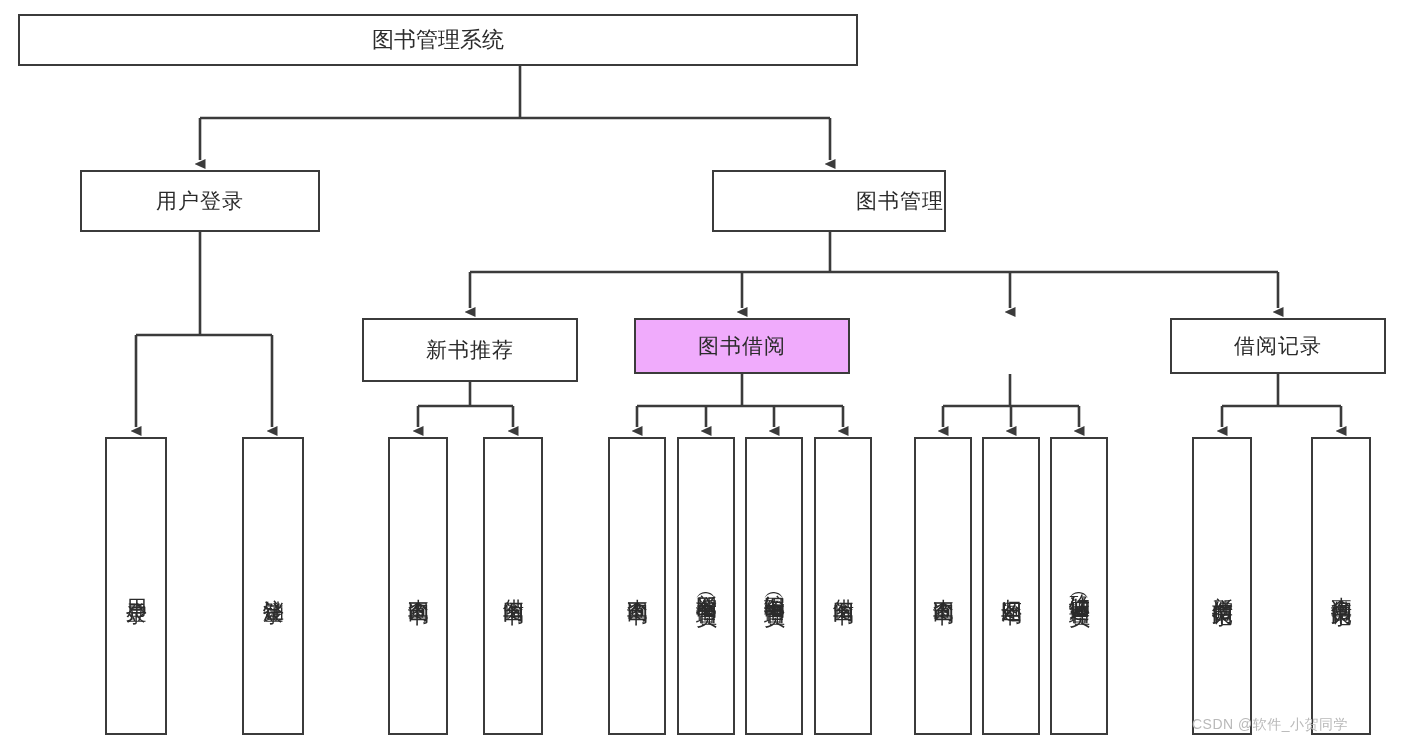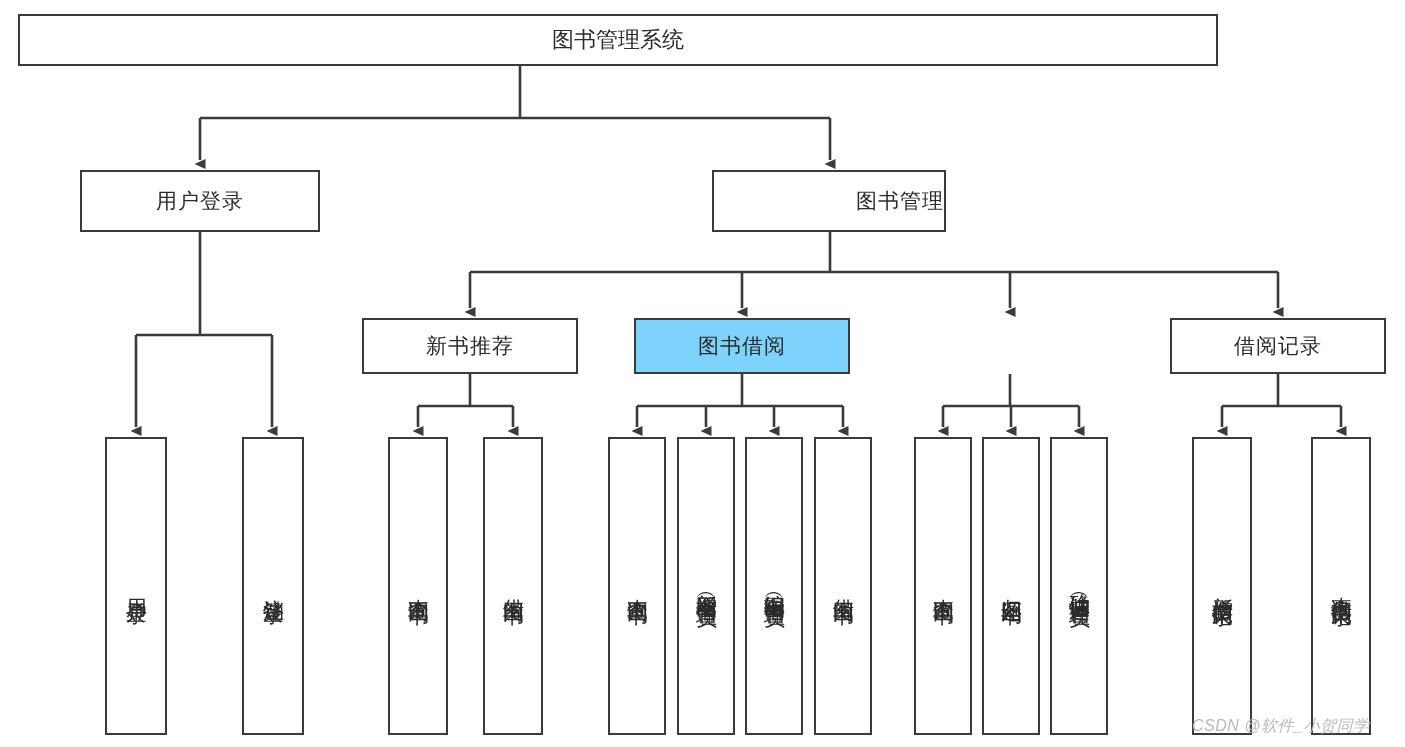--- a/index.html
+++ b/index.html
@@ -52,26 +52,25 @@
   }
   .node.v .vtext {
     writing-mode: vertical-rl;
     text-orientation: upright;
     display: block;
     text-align: center;
     white-space: normal;
   }
   .watermark {
     position: absolute;
-    font-size: 16px;
+    font-size: 14px;
     color: #b9b9b9;
     letter-spacing: 0.5px;
     white-space: nowrap;
     pointer-events: none;
-    font-style: italic;
   }
 </style>
 </head>
 <body>
 
 <div id="canvas">
 
   <svg id="edges" viewBox="0 0 1405 747" xmlns="http://www.w3.org/2000/svg">
     <defs>
       <marker id="arrow" markerWidth="10" markerHeight="11" refX="1" refY="5.5" orient="auto" markerUnits="userSpaceOnUse">
@@ -116,35 +115,35 @@
       <path d="M1011,406 L1011,427" marker-end="url(#arrow)"></path>
       <path d="M1079,406 L1079,427" marker-end="url(#arrow)"></path>
 
       <path d="M1278,374 L1278,406"></path>
       <path d="M1222,406 L1341,406"></path>
       <path d="M1222,406 L1222,427" marker-end="url(#arrow)"></path>
       <path d="M1341,406 L1341,427" marker-end="url(#arrow)"></path>
     </g>
   </svg>
 
-  <div class="node root" style="left: 18px; top: 14px; width: 1200px; height: 52px; border-color: rgb(59, 59, 59); background: rgb(255, 255, 255); color: rgb(43, 43, 43);">
+  <div class="node root" style="left: 18px; top: 14px; width: 840px; height: 52px; border-color: rgb(59, 59, 59); background: rgb(255, 255, 255); color: rgb(43, 43, 43);">
     <span>图书管理系统</span>
   </div>
 
   <div class="node h" style="left: 80px; top: 170px; width: 240px; height: 62px; border-color: rgb(59, 59, 59); background: rgb(255, 255, 255); color: rgb(43, 43, 43);">
     <span>用户登录</span>
   </div>
   <div class="node h" style="left: 712px; top: 170px; width: 234px; height: 62px; border-color: rgb(59, 59, 59); background: rgb(255, 255, 255); color: rgb(43, 43, 43); justify-content: flex-end;">
     <span>图书管理</span>
   </div>
 
-  <div class="node h" style="left: 362px; top: 318px; width: 216px; height: 56px; border-color: rgb(59, 59, 59); background: rgb(255, 255, 255); color: rgb(43, 43, 43);">
+  <div class="node h" style="left: 362px; top: 318px; width: 216px; height: 64px; border-color: rgb(59, 59, 59); background: rgb(255, 255, 255); color: rgb(43, 43, 43);">
     <span>新书推荐</span>
   </div>
-  <div class="node h" style="left: 634px; top: 318px; width: 216px; height: 56px; border-color: rgb(59, 59, 59); background: #7dd3fc; color: rgb(43, 43, 43);">
+  <div class="node h" style="left: 634px; top: 318px; width: 216px; height: 56px; border-color: rgb(59, 59, 59); background: #f0abfc; color: rgb(43, 43, 43);">
     <span>图书借阅</span>
   </div>
   <div class="node h" style="left: 1170px; top: 318px; width: 216px; height: 56px; border-color: rgb(59, 59, 59); background: rgb(255, 255, 255); color: rgb(43, 43, 43);">
     <span>借阅记录</span>
   </div>
 
   <div class="node v" style="left: 105px; top: 437px; width: 62px; height: 298px; border-color: rgb(59, 59, 59); background: rgb(255, 255, 255); color: rgb(43, 43, 43);">
     <span class="vtext">用户登录</span>
   </div>
   <div class="node v" style="left: 242px; top: 437px; width: 62px; height: 298px; border-color: rgb(59, 59, 59); background: rgb(255, 255, 255); color: rgb(43, 43, 43);">

